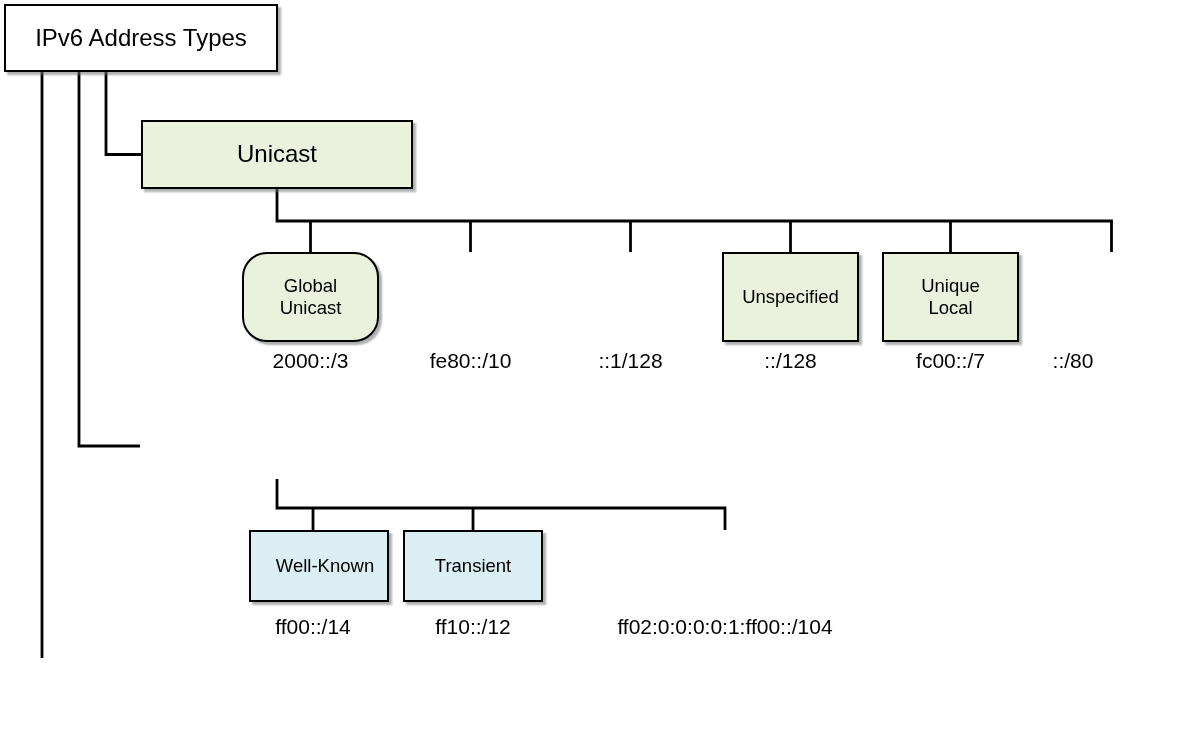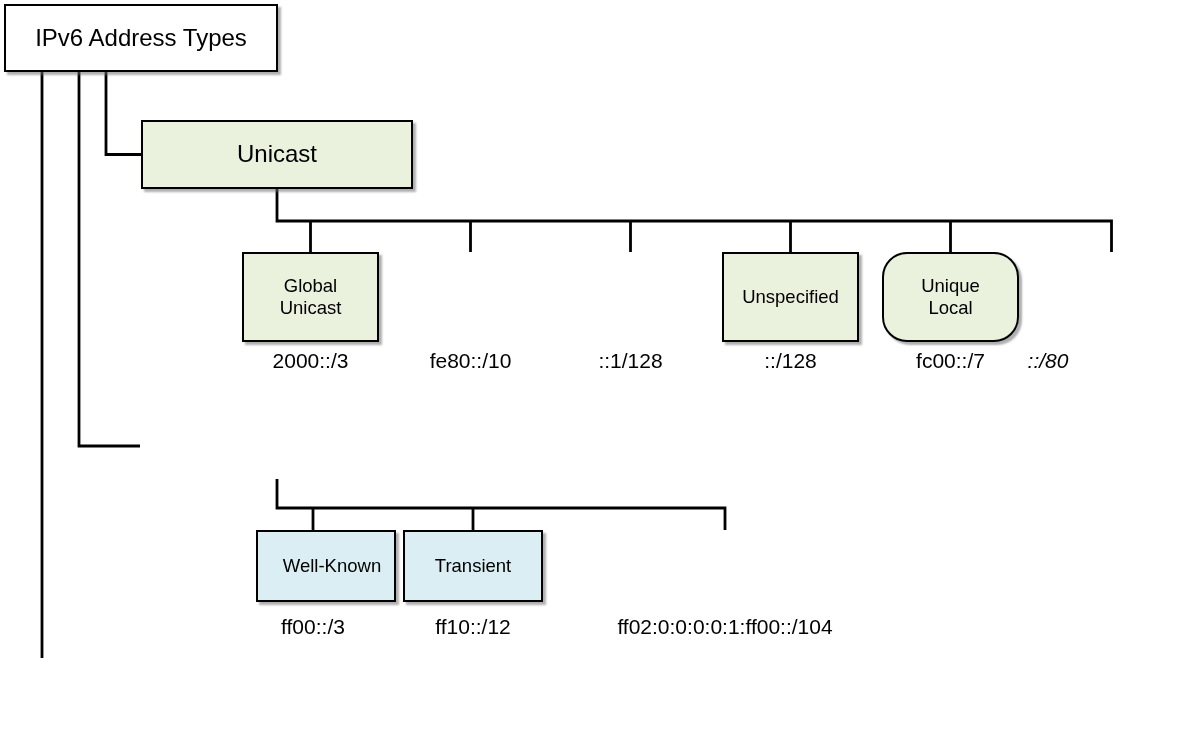--- a/index.html
+++ b/index.html
@@ -57,23 +57,23 @@
   #leaf-loopback       { left: 562px;  top: 252px; width: 137px; height: 90px; }
   #leaf-unspecified    { left: 722px;  top: 252px; width: 137px; height: 90px; }
   #leaf-unique-local   { left: 882px;  top: 252px; width: 137px; height: 90px; }
   #leaf-embedded-ipv4  { left: 1043px; top: 252px; width: 137px; height: 90px; }
 
   #addr-global-unicast { left: 310.5px;  top: 347px; }
   #addr-link-local     { left: 470.5px;  top: 347px; }
   #addr-loopback       { left: 630.5px;  top: 347px; }
   #addr-unspecified    { left: 790.5px;  top: 347px; }
   #addr-unique-local   { left: 950.5px;  top: 347px; }
-  #addr-embedded-ipv4  { left: 1048px; top: 347px; font-style: italic; }
+  #addr-embedded-ipv4  { left: 1073px; top: 347px; }
 
-  #leaf-well-known     { left: 256px; top: 530px; width: 140px; height: 72px; padding-left: 12px; }
+  #leaf-well-known     { left: 249px; top: 530px; width: 140px; height: 72px; padding-left: 12px; }
   #leaf-transient      { left: 403px; top: 530px; width: 140px; height: 72px; }
   #leaf-solicited-node { left: 563px; top: 530px; width: 324px; height: 72px; }
 
   #addr-well-known     { left: 313px; top: 613px; }
   #addr-transient      { left: 473px; top: 613px; }
   #addr-solicited-node { left: 725px; top: 613px; }
 </style>
 </head>
 <body>
 
@@ -99,33 +99,33 @@
     <path d="M 473 508 V 530"></path>
   </svg>
 
   <div id="root-box" class="node node--root" style="background: rgb(255, 255, 255);">IPv6 Address Types</div>
 
   <div id="unicast-box" class="node node--branch" style="background: rgb(234, 241, 221);">Unicast</div>
 
 
   <div id="anycast-box" class="node node--branch" style="background: rgb(228, 223, 236);">Anycast</div>
 
-  <div id="leaf-global-unicast" class="node node--leaf" style="background: rgb(234, 241, 221);">Global
+  <div id="leaf-global-unicast" class="node node--leaf" style="background: rgb(234, 241, 221); border-radius: 25px;">Global
 Unicast</div>
   <div id="leaf-unspecified" class="node node--leaf" style="background: rgb(234, 241, 221);">Unspecified</div>
-  <div id="leaf-unique-local" class="node node--leaf" style="background: rgb(234, 241, 221); border-radius: 25px;">Unique
+  <div id="leaf-unique-local" class="node node--leaf" style="background: rgb(234, 241, 221);">Unique
 Local</div>
 
   <div id="addr-global-unicast" class="addr">2000::/3</div>
   <div id="addr-link-local" class="addr">fe80::/10</div>
   <div id="addr-loopback" class="addr">::1/128</div>
   <div id="addr-unspecified" class="addr">::/128</div>
   <div id="addr-unique-local" class="addr">fc00::/7</div>
   <div id="addr-embedded-ipv4" class="addr">::/80</div>
 
   <div id="leaf-well-known" class="node node--leaf" style="background: rgb(218, 238, 243);">Well-Known</div>
   <div id="leaf-transient" class="node node--leaf" style="background: rgb(218, 238, 243);">Transient</div>
 
-  <div id="addr-well-known" class="addr">ff00::/3</div>
+  <div id="addr-well-known" class="addr">ff00::/14</div>
   <div id="addr-transient" class="addr">ff10::/12</div>
   <div id="addr-solicited-node" class="addr">ff02:0:0:0:0:1:ff00::/104</div>
 
 </div>
 
 </body></html>

